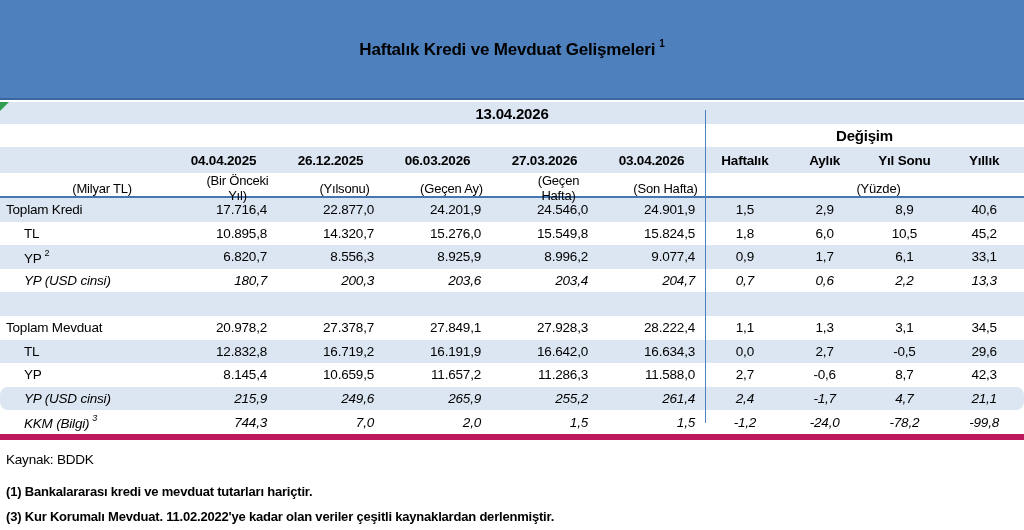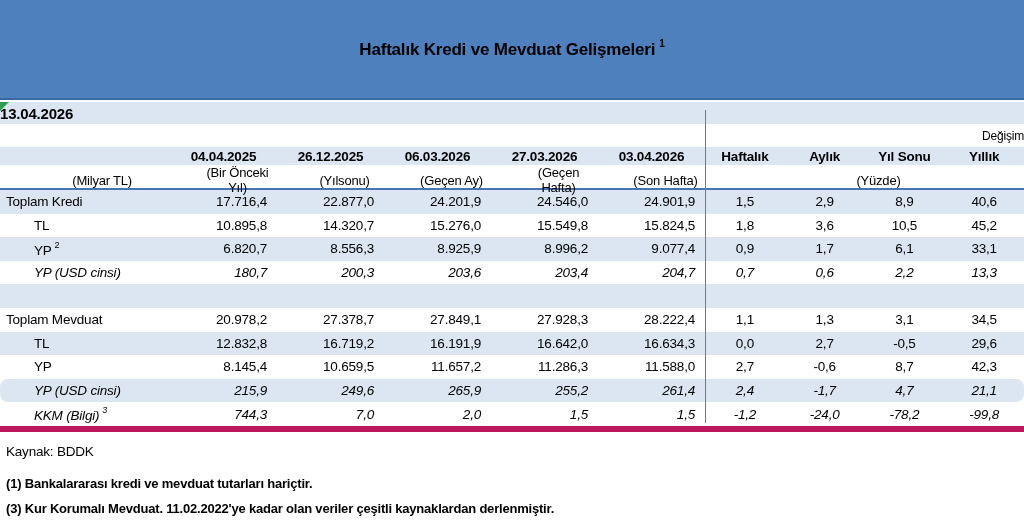--- a/index.html
+++ b/index.html
@@ -12,50 +12,50 @@
   
   .banner {
     height:100px; background:#4d80bd; border-bottom:2px solid #3a67a0;
     display:flex; align-items:center; justify-content:center;
   }
   .banner .title { font-size:17px; font-weight:bold; color:#000; }
   .banner .title sup { font-size:10px; margin-left:4px; position:relative; top:-1px; }
   
   .date-band {
     position:relative; height:22px; margin-top:2px; background:#dce6f2;
-    display:flex; align-items:center; 
+    display:flex; align-items:center; justify-content:center;
   }
   .date-band .date-text { font-size:15px; font-weight:bold; }
   .corner-triangle {
     position:absolute; left:0; top:0; width:0; height:0;
     border-top:9px solid #2f9e4f; border-right:9px solid transparent;
   }
   
   .grid-row {
     display:grid;
     grid-template-columns:170px repeat(5,107px) repeat(4,79.75px);
     align-items:center;
   }
   .cell { font-size:13.5px; }
   .span-left { grid-column:1 / 7; }
   .span-changes { grid-column:7 / 11; text-align:center; }
   .hdr-degisim { height:23px; background:#ffffff; }
-  .hdr-degisim .degisim { font-size:12px; font-weight:normal;text-align:right; }
-  .hdr-dates { height:18px; background:#dce6f2; }
+  .hdr-degisim .degisim { font-size:15px; font-weight:bold; }
+  .hdr-dates { height:26px; background:#dce6f2; }
   .hdr-dates .cell { text-align:center; font-weight:bold; }
   .hdr-sub { height:25px; background:#ffffff; border-bottom:2px solid #4576b3; }
   .hdr-sub .cell { text-align:center; font-size:13px;padding-left:28px; }
   .hdr-sub .unit { text-align:right; padding-right:38px; }
   
   .data-row { height:23.6px; background:#ffffff; }
   .data-row.light { background:#dce6f2; }
   .data-row.italic { font-style:italic;border-radius:8px; }
   .data-rows { border-bottom:6px solid #be185d; }
   .lbl-cell { padding-left:6px; white-space:nowrap; }
-  .lbl-cell.ind { padding-left:34px; }
+  .lbl-cell.ind { padding-left:24px; }
   .lbl-cell sup { font-size:9px; margin-left:3px; position:relative; top:-1px; }
   .num-cell { text-align:right; padding-right:10px; }
   .chg-cell { text-align:center; }
   
   .vline {
     position:absolute; left:705px; top:110px; width:1px; height:313px;
     background:#4f81bd;
   }
   
   .footer { padding:12px 0 0 6px; }
@@ -121,21 +121,21 @@
         <div class="cell chg-cell">40,6</div>
       </div>
       <div class="grid-row data-row">
         <div class="cell lbl-cell ind"><span>TL</span></div>
         <div class="cell num-cell">10.895,8</div>
         <div class="cell num-cell">14.320,7</div>
         <div class="cell num-cell">15.276,0</div>
         <div class="cell num-cell">15.549,8</div>
         <div class="cell num-cell">15.824,5</div>
         <div class="cell chg-cell">1,8</div>
-        <div class="cell chg-cell">3,6</div>
+        <div class="cell chg-cell">6,0</div>
         <div class="cell chg-cell">10,5</div>
         <div class="cell chg-cell">45,2</div>
       </div>
       <div class="grid-row data-row light">
         <div class="cell lbl-cell ind"><span>YP</span><sup>2</sup></div>
         <div class="cell num-cell">6.820,7</div>
         <div class="cell num-cell">8.556,3</div>
         <div class="cell num-cell">8.925,9</div>
         <div class="cell num-cell">8.996,2</div>
         <div class="cell num-cell">9.077,4</div>

